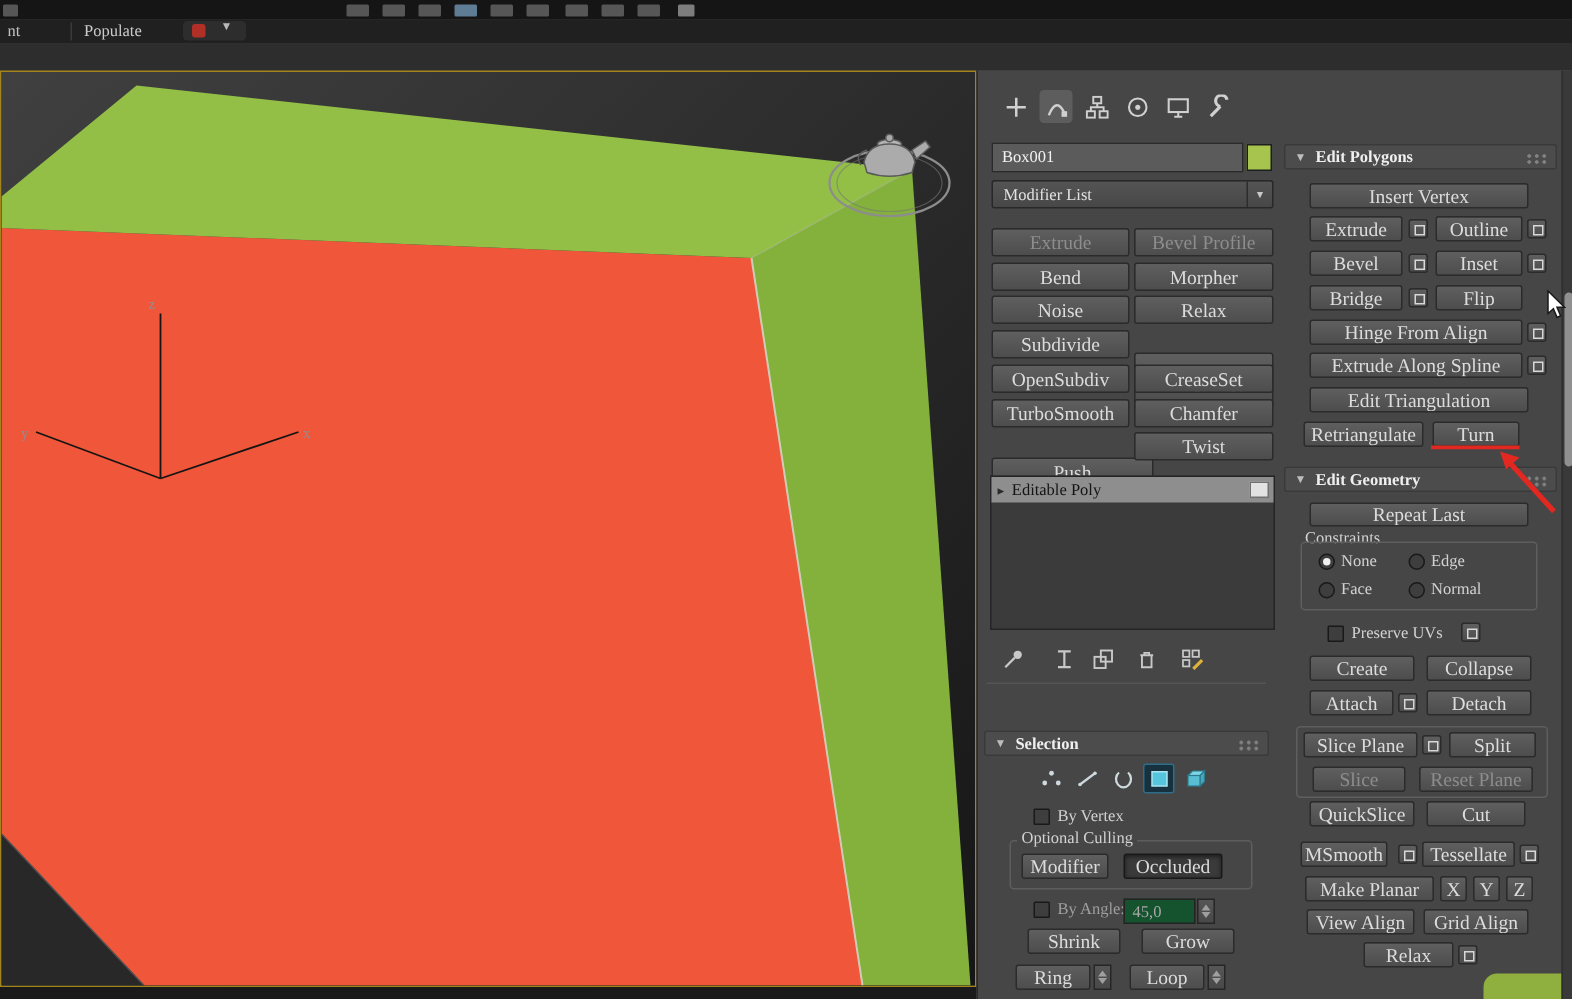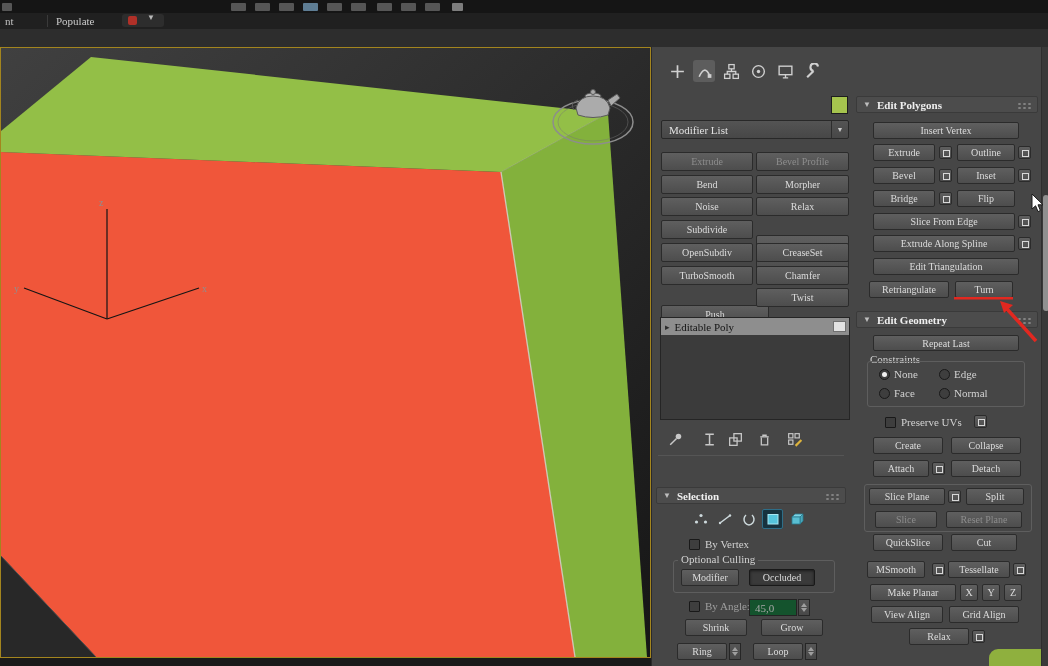--- a/index.html
+++ b/index.html
@@ -7,21 +7,21 @@
   #root {
     position:relative; width:1048px; height:666px; overflow:hidden;
     background:#464646; font-family:Liberation Serif, serif;
     font-size:11px; color:#d4d4d4;
   }
   .abs { position:absolute; }
   .btn {
     position:absolute; height:17px;
     background:linear-gradient(#5f5f5f,#4d4d4d);
     border:1px solid #2b2b2b; border-radius:2px;
-    color:#dcdcdc; font-size:10px; white-space:nowrap; overflow:hidden;
+    color:#dcdcdc; font-size:13px; white-space:nowrap; overflow:hidden;
     display:flex; align-items:center; justify-content:center;
   }
   .btn.dis { color:#8d8d8d; }
   .btn.pressed { background:#3a3a3a; border-color:#191919; box-shadow:inset 0 1px 3px rgba(0,0,0,.55); }
   .sq {
     position:absolute; width:13px; height:13px;
     background:linear-gradient(#5f5f5f,#4d4d4d);
     border:1px solid #2b2b2b; border-radius:2px;
   }
   .sq::after { content:""; position:absolute; left:3px; top:3px; width:5px; height:5px; border:1px solid #d8d8d8; }
@@ -187,20 +187,23 @@
             <path d="M8 11 V14 M5.5 14 H10.5"></path>
           </g>
         </svg>
     </span>
     <span class="panel-icon" style="left:149px;top:13px;">
       <svg width="17" height="17" viewBox="0 0 16 16">
           <path d="M3 13.5 L9 7.5 M9 7.5 a3.6 3.6 0 1 1 4.2 -4.2" stroke="#d0d0d0" stroke-width="2" fill="none"></path>
         </svg>
     </span>
 
+    <div class="field" style="left:9px;top:48px;width:168px;height:20px;">
+      <span>Box001</span>
+    </div>
     <div class="abs" style="left:179px;top:49px;width:17px;height:18px;background:#a6c44e;border:1px solid #1e1e1e;"></div>
 
     <div class="dd" style="left:9px;top:73px;width:188px;height:19px;">
       <span>Modifier List</span>
       <span class="caret">▼</span>
     </div>
 
     <div class="btn dis" style="left:9px;top:105px;width:92px;height:19px;">Extrude</div>
     <div class="btn dis" style="left:104px;top:105px;width:93px;height:19px;">Bevel Profile</div>
     <div class="btn" style="left:9px;top:128px;width:92px;height:19px;">Bend</div>
@@ -342,21 +345,21 @@
 
     <div class="btn" style="left:221px;top:120px;width:62px;">Bevel</div>
     <span class="sq" style="left:287px;top:122px;"></span>
     <div class="btn" style="left:305px;top:120px;width:58px;">Inset</div>
     <span class="sq" style="left:366px;top:122px;"></span>
 
     <div class="btn" style="left:221px;top:143px;width:62px;">Bridge</div>
     <span class="sq" style="left:287px;top:145px;"></span>
     <div class="btn" style="left:305px;top:143px;width:58px;">Flip</div>
 
-    <div class="btn" style="left:221px;top:166px;width:142px;">Slice From Edge</div>
+    <div class="btn" style="left:221px;top:166px;width:142px;">Hinge From Align</div>
     <span class="sq" style="left:366px;top:168px;"></span>
 
     <div class="btn" style="left:221px;top:188px;width:142px;">Extrude Along Spline</div>
     <span class="sq" style="left:366px;top:190px;"></span>
 
     <div class="btn" style="left:221px;top:211px;width:146px;">Edit Triangulation</div>
 
     <div class="btn" style="left:217px;top:234px;width:80px;">Retriangulate</div>
     <div class="btn" style="left:303px;top:234px;width:58px;">Turn</div>
 

